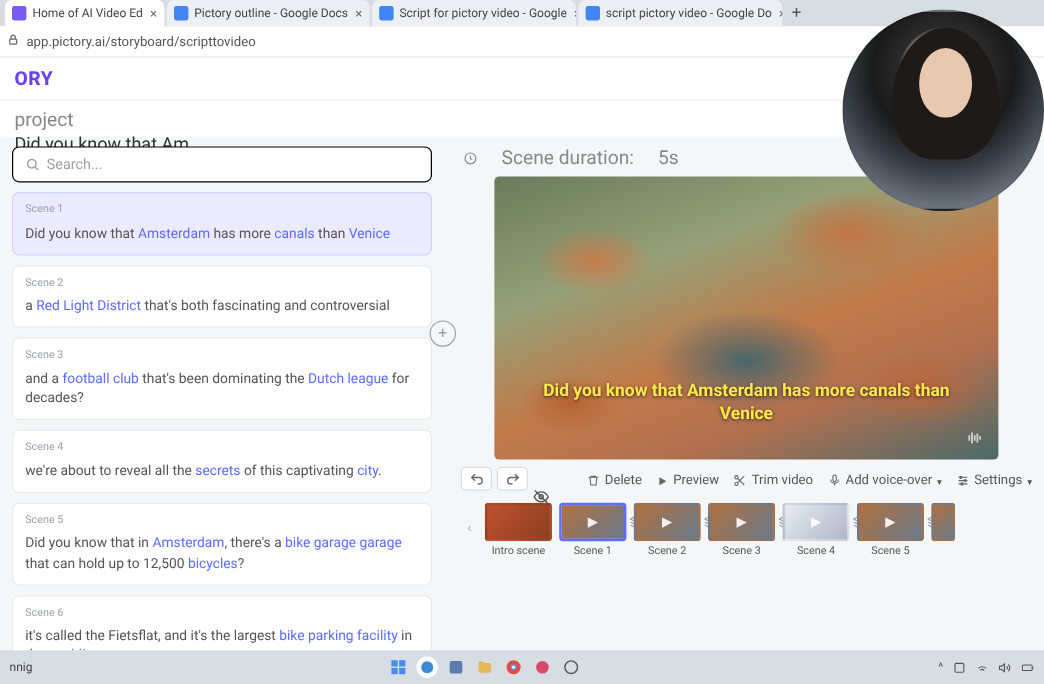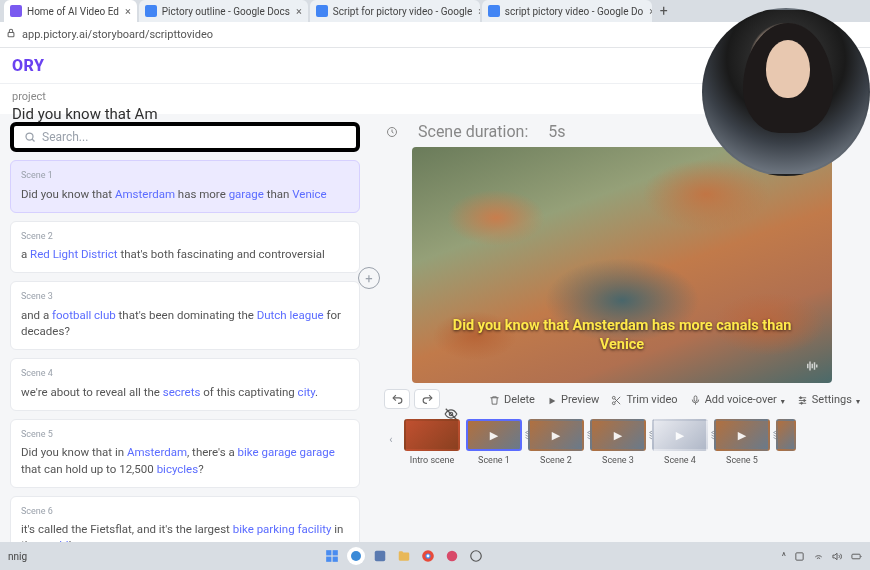--- a/index.html
+++ b/index.html
@@ -16,29 +16,29 @@
 .addr-bar { height: 26px; background: #fff; border-bottom: 1px solid #e3e5e8; display: flex; align-items: center; padding: 0 6px; font-size: 11px; color: #555; }
 .addr-lock { margin-right: 6px; color: #666; }
 
 
 .app-header { height: 36px; background: #fff; display: flex; align-items: center; padding: 0 12px; justify-content: space-between; border-bottom: 1px solid #eef0f3; }
 .logo { font-weight: 800; font-size: 16px; color: #6a42f0; letter-spacing: 0.5px; position: relative; }
 .hdr-right { display: flex; align-items: center; gap: 14px; color: #555; font-size: 12px; }
 
 
 .sub-header { padding: 6px 12px 2px; background: #fff; }
-.breadcrumb { font-size: 11px; color: #888; }
+.breadcrumb { font-size: 16px; color: #888; }
 .project-title { font-size: 15px; color: #2f2f2f; margin-top: 2px; }
 
 
 .main { display: flex; height: calc(100% - 22px - 26px - 36px - 30px - 28px); background: #f5f6f8; }
 
 
 .left { width: 370px; padding: 8px 10px; overflow-y: hidden; }
-.search-box { background: #fff; border-radius: 6px; height: 30px; display: flex; align-items: center; padding: 0 10px; color: #9aa1ab; font-size: 12px; margin-bottom: 8px; border: 4px solid #000000; }
+.search-box { background: #fff; border-radius: 6px; height: 30px; display: flex; align-items: center; padding: 0 10px; color: #9aa1ab; font-size: 12px; margin-bottom: 8px; border: 1px solid #000000; }
 .search-box svg { margin-right: 6px; }
 
 .scene-card { background: #fff; border-radius: 6px; padding: 8px 10px 10px; margin-bottom: 8px; border: 1px solid #e8eaee; font-size: 11.5px; color: #555; line-height: 1.4; position: relative; }
 .scene-card.active { background: #eceaff; border-color: #d6d0ff; }
 .scene-label { font-size: 9px; color: #9aa1ab; margin-bottom: 4px; }
 .scene-text .hl { color: #5b6cff; }
 
 
 .right { flex: 1; padding: 8px 6px 4px 10px; display: flex; flex-direction: column; position: relative; }
 .scene-meta { font-size: 16px; color: #888; display: flex; align-items: center; gap: 20px; margin-bottom: 6px; padding-left: 6px; }
@@ -147,21 +147,21 @@
     <div class="search-box">
       <svg width="12" height="12" viewBox="0 0 24 24" fill="none" stroke="#9aa1ab" stroke-width="2.5">
           <circle cx="11" cy="11" r="7"></circle>
           <path d="M21 21l-5-5"></path>
         </svg>
       <span>Search...</span>
     </div>
 
     <div class="scene-card active">
       <div class="scene-label">Scene 1</div>
-      <div class="scene-text">Did you know that <span class="hl">Amsterdam</span> has more <span class="hl">garage</span> than <span class="hl">Venice</span></div>
+      <div class="scene-text">Did you know that <span class="hl">Amsterdam</span> has more <span class="hl">canals</span> than <span class="hl">Venice</span></div>
     </div>
     <div class="scene-card">
       <div class="scene-label">Scene 2</div>
       <div class="scene-text">a <span class="hl">Red Light District</span> that's both fascinating and controversial</div>
     </div>
     <div class="scene-card">
       <div class="scene-label">Scene 3</div>
       <div class="scene-text">and a <span class="hl">football club</span> that's been dominating the <span class="hl">Dutch league</span> for decades?</div>
     </div>
     <div class="scene-card">

